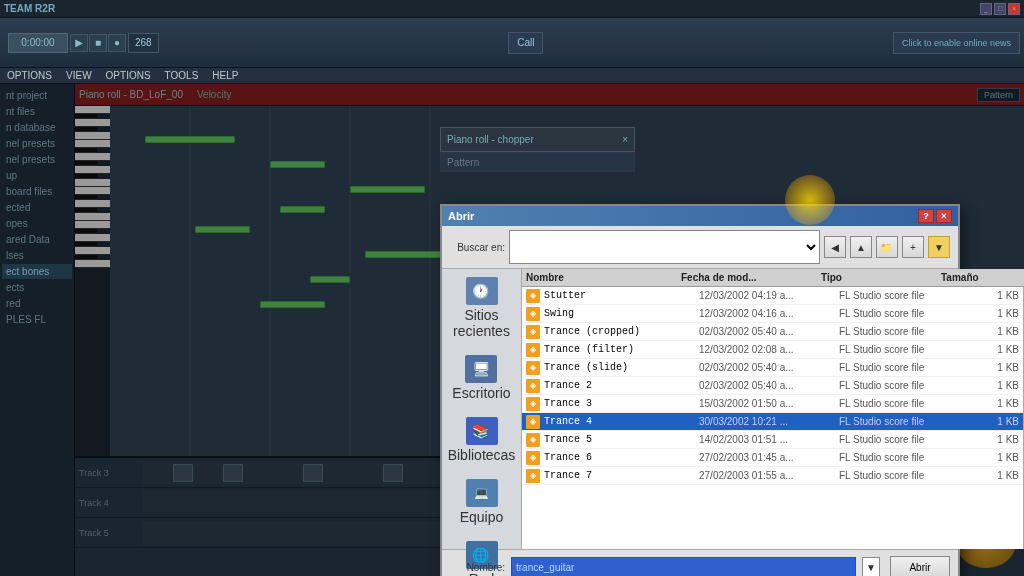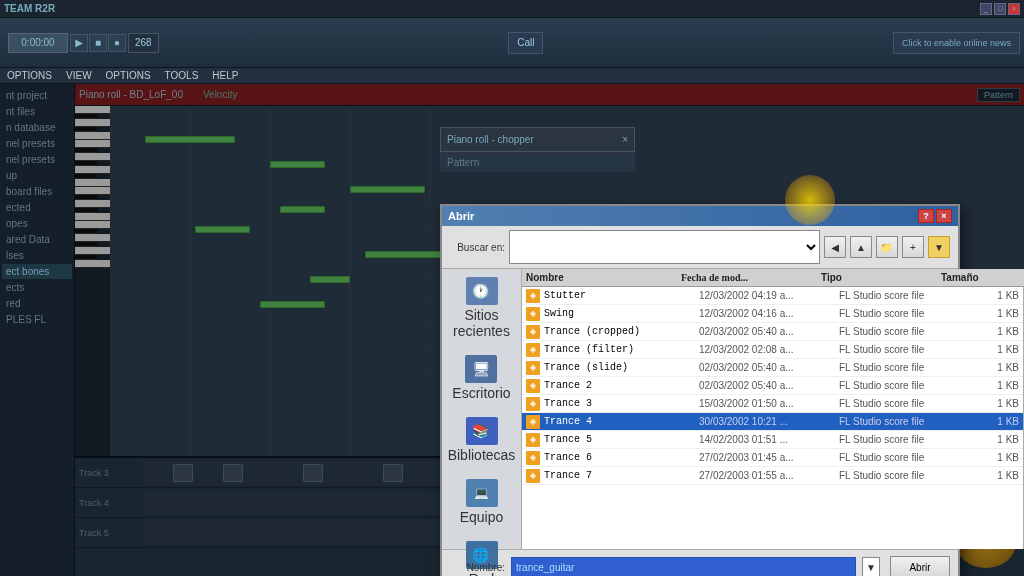--- a/index.html
+++ b/index.html
@@ -499,21 +499,21 @@
     <div class="sidebar-item active">ect bones</div>
     <div class="sidebar-item">ects</div>
     <div class="sidebar-item">red</div>
     <div class="sidebar-item">PLES FL</div>
   </div>
 
   <div class="piano-roll-area">
 
     <div class="piano-roll-header">
       <span>Piano roll - BD_LoF_00</span>
-      <span style="margin-left:16px;color:#6a9;">Velocity</span>
+      <span style="margin-left:10px;color:#6a9;">Velocity</span>
       <div style="margin-left:auto;background:#1a2530;border:1px solid #456;padding:1px 6px;font-size:9px;color:#7ab;">Pattern</div>
     </div>
 
     <div class="piano-keys-grid">
 
       <div class="piano-keys">
 
         <div style="background:#1a2530;height:100%;position:relative;">
 
           <div style="position:absolute;top:0;left:0;right:0;bottom:0;">
@@ -656,21 +656,21 @@
         </div>
         <div class="dialog-shortcut">
           <div class="dialog-shortcut-icon" style="background:#4070a0;font-size:14px;">🌐</div>
           <span class="dialog-shortcut-label">Red</span>
         </div>
       </div>
 
       <div class="dialog-file-area">
         <div class="file-list-header">
           <span class="file-col-header" style="width:155px;">Nombre</span>
-          <span class="file-col-header" style="width:140px;font-family:Liberation Serif, serif;">Fecha de mod...</span>
+          <span class="file-col-header" style="width:140px;">Fecha de mod...</span>
           <span class="file-col-header" style="width:120px;">Tipo</span>
           <span class="file-col-header" style="width:60px;">Tamaño</span>
         </div>
         <div style="display:flex;flex:1;overflow:hidden;">
           <div class="file-list" id="file-list">
 
           <div class="file-row">
       <div class="file-icon">◈</div>
       <span class="file-name">Stutter</span>
       <span class="file-date">12/03/2002 04:19 a...</span>

